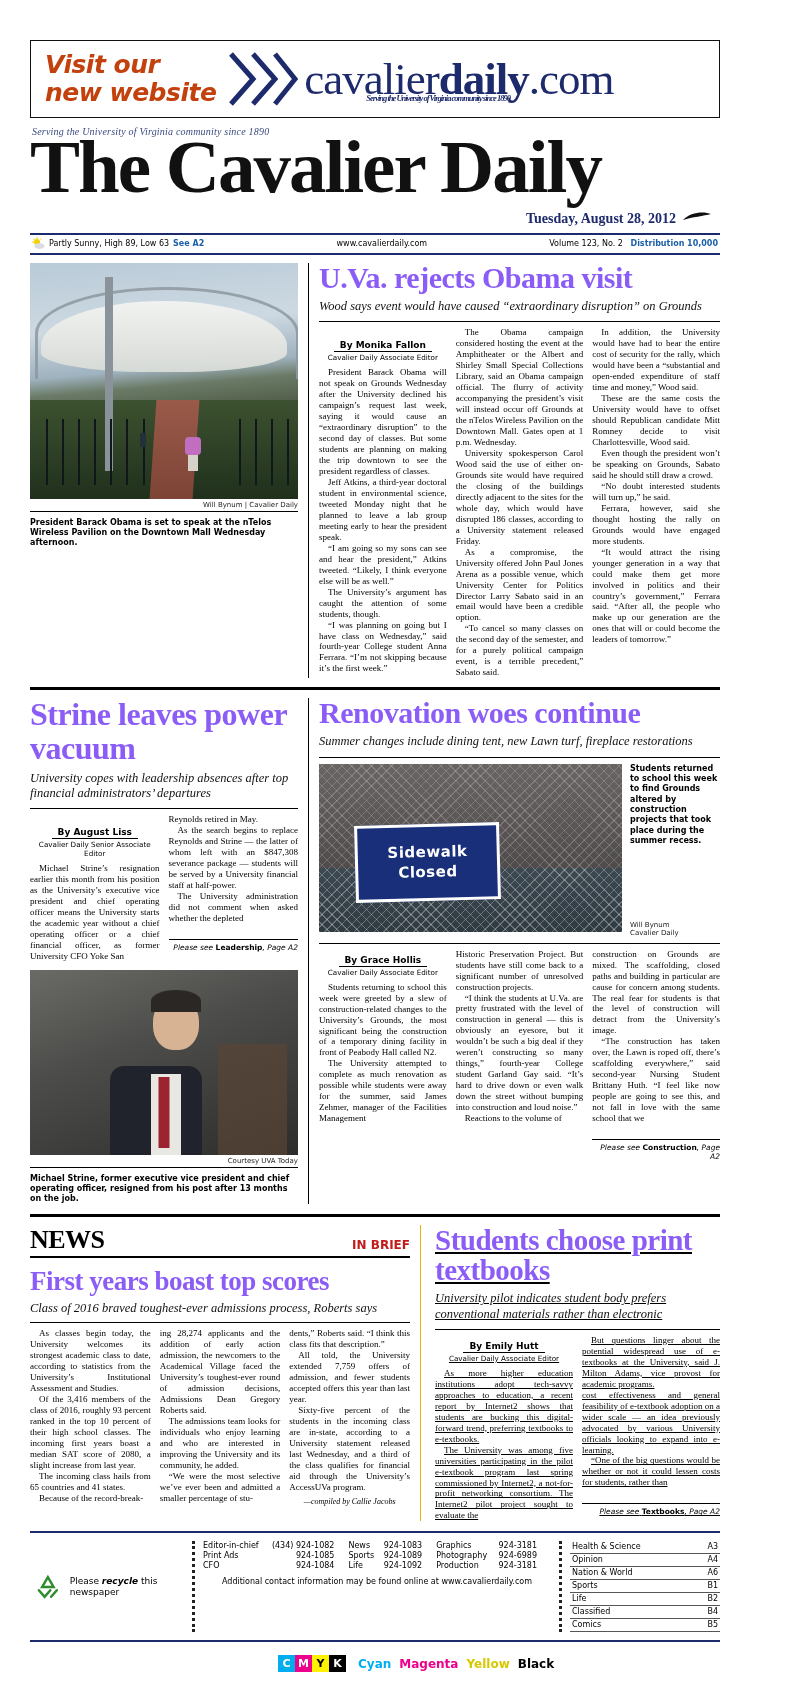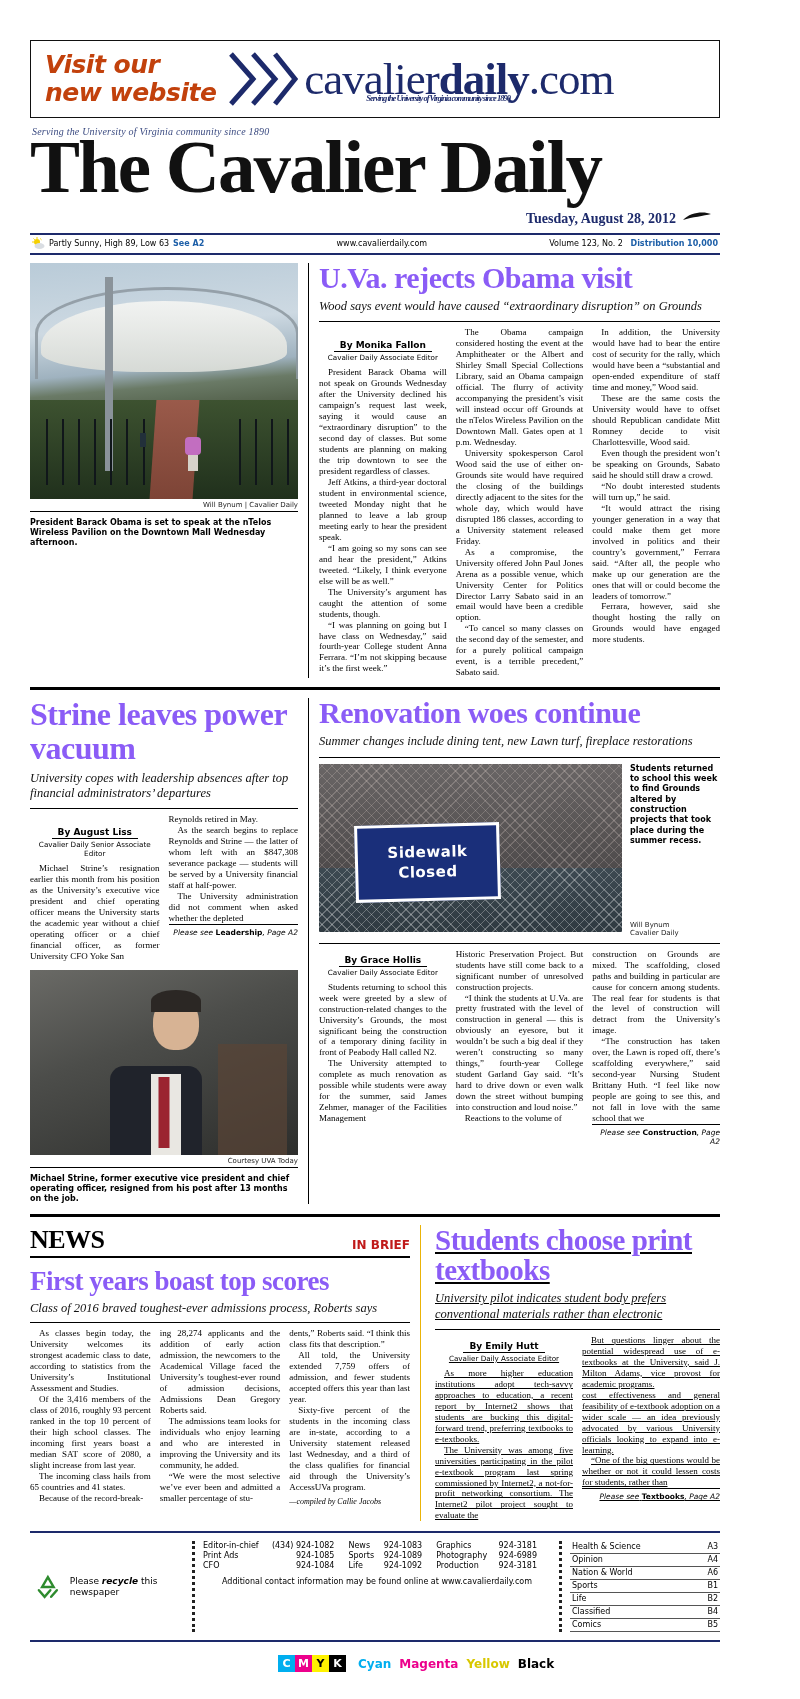--- a/index.html
+++ b/index.html
@@ -36,21 +36,21 @@
   .hl{font-family:"Liberation Serif",serif;font-weight:bold;color:#8b5cf6;line-height:1.0;letter-spacing:-.5px;margin:0;}
   .deck{font-family:"Liberation Serif",serif;font-style:italic;font-size:12.5px;line-height:1.22;margin:6px 0 0;color:#111;}
   .byline{font-family:"DejaVu Sans",sans-serif;font-weight:bold;font-size:9px;text-align:center;border-bottom:1px solid #000;display:inline-block;padding:0 6px 1px;}
   .bywrap{text-align:center;margin:7px 0 1px;}
   .bytitle{font-family:"DejaVu Sans",sans-serif;font-size:7.2px;text-align:center;margin-bottom:5px;}
   .body p{font-family:"Liberation Serif",serif;font-size:9px;line-height:1.22;margin:0;text-align:justify;text-indent:9px;-webkit-hyphens:auto;hyphens:auto;}
   .cols{display:flex;gap:9px;}
   .col{flex:1;}
   .cutline{font-family:"DejaVu Sans",sans-serif;font-weight:bold;font-size:8px;line-height:1.25;margin-top:3px;}
   .credit{font-family:"DejaVu Sans",sans-serif;font-size:7px;text-align:right;margin-top:2px;color:#222;}
-  .jump{font-family:"DejaVu Sans",sans-serif;font-size:7.5px;font-style:italic;text-align:right;margin-top:0;border-top:1px solid #000;padding-top:3px;}
+  .jump{font-family:"DejaVu Sans",sans-serif;font-size:7.5px;font-style:italic;text-align:right;margin-top:15px;border-top:1px solid #000;padding-top:3px;}
   .jump b{font-style:normal;}
 
   .hr-thin{border-top:1px solid #000;margin:8px 0;}
   .hr-thick{border-top:3px solid #000;margin:9px 0 8px;}
 
   
   .photo{position:relative;overflow:hidden;background:#6b7d8c;}
   .ph1{height:236px;}
   .sky{position:absolute;inset:0;background:linear-gradient(175deg,#b9cbd8 0%,#cdd9e2 28%,#9fb2bf 45%,#6a7a66 52%,#3f4a33 70%,#2a2f22 100%);}
   .tent{position:absolute;left:4%;top:16%;width:92%;height:30%;
@@ -84,21 +84,21 @@
   .p-shirt{position:absolute;left:45%;top:56%;width:30px;height:44%;background:#e9e7e2;}
   .p-tie{position:absolute;left:50%;top:58%;width:11px;height:38%;background:#9b2430;transform:translateX(-50%);}
   .p-chair{position:absolute;right:4%;top:40%;width:26%;height:60%;background:#5a4436;opacity:.7;}
 
   .sidecap{font-family:"DejaVu Sans",sans-serif;font-weight:bold;font-size:8px;line-height:1.3;}
 
   
   .news-head{display:flex;align-items:flex-end;justify-content:space-between;border-bottom:2px solid #000;padding-bottom:1px;}
   .news-word{font-family:"Liberation Serif",serif;font-weight:bold;font-size:26px;letter-spacing:-.5px;}
   .inbrief{font-family:"DejaVu Sans",sans-serif;font-weight:bold;font-size:12px;color:#c01a1a;padding-bottom:3px;}
-  .compiled{font-family:"Liberation Serif",serif;font-style:italic;font-size:8px;text-align:left;margin-top:4px;}
+  .compiled{font-family:"Liberation Serif",serif;font-style:italic;font-size:8px;text-align:center;margin-top:4px;}
 
   
   .footwrap{display:flex;border-top:2px solid #1d2a6b;border-bottom:2px solid #1d2a6b;margin-top:10px;padding:8px 0;align-items:stretch;}
   .recycle{width:150px;display:flex;align-items:center;gap:8px;font-family:"DejaVu Sans",sans-serif;font-size:9px;line-height:1.25;padding-left:4px;}
   .dotline{border-left:3px dotted #222;margin:0 8px;}
   .contact{flex:1;font-family:"DejaVu Sans",sans-serif;font-size:8px;}
   .ctable{width:100%;border-collapse:collapse;}
   .ctable td{padding:0 4px 1px 0;white-space:nowrap;}
   .ctable td.num{text-align:right;padding-right:14px;}
   .cnote{text-align:center;margin-top:6px;font-size:8px;}
@@ -221,22 +221,22 @@
           <p>The Obama campaign considered hosting the event at the Amphitheater or the Albert and Shirley Small Special Collections Library, said an Obama campaign official. The flurry of activity accompanying the president’s visit will instead occur off Grounds at the nTelos Wireless Pavilion on the Downtown Mall. Gates open at 1 p.m. Wednesday.</p>
           <p>University spokesperson Carol Wood said the use of either on-Grounds site would have required the closing of the buildings directly adjacent to the sites for the whole day, which would have disrupted 186 classes, according to a University statement released Friday.</p>
           <p>As a compromise, the University offered John Paul Jones Arena as a possible venue, which University Center for Politics Director Larry Sabato said in an email would have been a credible option.</p>
           <p>“To cancel so many classes on the second day of the semester, and for a purely political campaign event, is a terrible precedent,” Sabato said.</p>
         </div>
         <div class="col">
           <p>In addition, the University would have had to bear the entire cost of security for the rally, which would have been a “substantial and open-ended expenditure of staff time and money,” Wood said.</p>
           <p>These are the same costs the University would have to offset should Republican candidate Mitt Romney decide to visit Charlottesville, Wood said.</p>
           <p>Even though the president won’t be speaking on Grounds, Sabato said he should still draw a crowd.</p>
           <p>“No doubt interested students will turn up,” he said.</p>
+          <p>Ferrara, however, said she thought hosting the rally on Grounds would have engaged more students.</p>
           <p>“It would attract the rising younger generation in a way that could make them get more involved in politics and their country’s government,” Ferrara said. “After all, the people who make up our generation are the ones that will or could become the leaders of tomorrow.”</p>
-          <p>Ferrara, however, said she thought hosting the rally on Grounds would have engaged more students.</p>
         </div>
       </div>
     </div>
   </div>
 
   <div class="hr-thick"></div>
 
   <div style="display:flex;gap:10px;">
 
     <div style="width:268px;flex:0 0 268px;">

